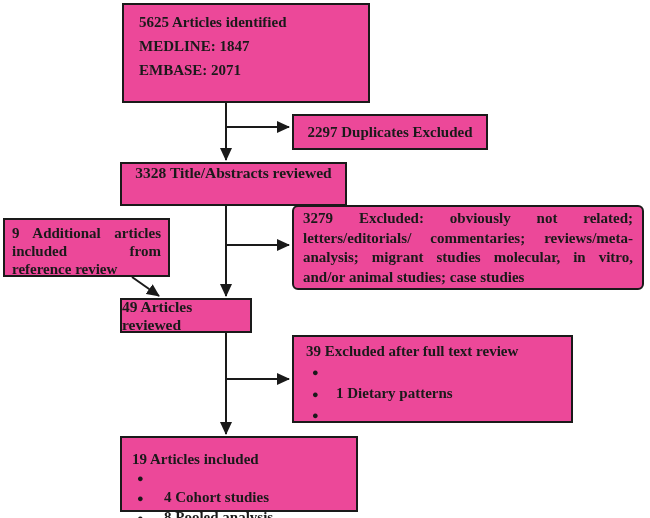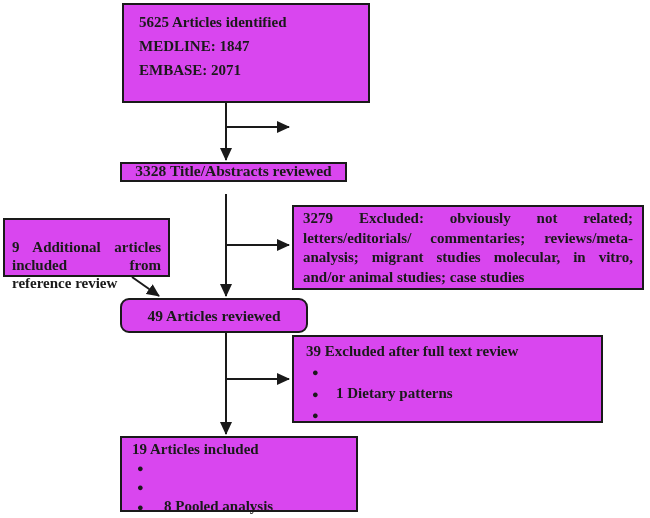--- a/index.html
+++ b/index.html
@@ -3,31 +3,31 @@
 <meta charset="utf-8">
 <style>
   html,body { margin:0; padding:0; background:#ffffff; }
   .stage {
     position:relative; width:650px; height:518px; background:#ffffff;
     font-family:"Liberation Serif", serif; font-weight:bold; color:#1a1a1a;
     overflow:hidden;
   }
   .connectors { position:absolute; left:0; top:0; }
   .box {
-    position:absolute; box-sizing:border-box; background:#d946ef;
+    position:absolute; box-sizing:border-box; background:#ec4899;
     border:2px solid #1a1a1a;
   }
   .b1 { left:122px; top:3px;   width:248px; height:100px; padding:5px 0 0 15px; font-size:15px; line-height:24px; }
   .b2 { left:292px; top:114px; width:196px; height:36px;  font-size:15px; display:flex; align-items:center; justify-content:center; }
-  .b3 { left:120px; top:162px; width:227px; height:20px;  font-size:15.5px; display:flex; align-items:flex-end; justify-content:center; }
-  .b4 { left:3px;   top:218px; width:167px; height:59px;  padding:18px 7px; font-size:15px; line-height:18px; text-align:justify; }
-  .b5 { left:292px; top:205px; width:352px; height:85px;  padding:2px 9px; font-size:15px; line-height:19.5px; text-align:justify; }
-  .b6 { left:120px; top:298px; width:188px; height:35px;  font-size:15.5px; display:flex; align-items:center; justify-content:center;border-radius:9px; }
-  .b7 { left:292px; top:335px; width:311px; height:88px;  padding:4px 10px 0 12px; font-size:15px; line-height:21px; }
-  .b8 { left:120px; top:436px; width:238px; height:76px;  padding:2px 8px 0 10px; font-size:15px; line-height:19px; }
+  .b3 { left:120px; top:162px; width:227px; height:44px;  font-size:15.5px; display:flex; align-items:flex-start; justify-content:center; }
+  .b4 { left:3px;   top:218px; width:167px; height:59px;  padding:4px 7px; font-size:15px; line-height:18px; text-align:justify; }
+  .b5 { left:292px; top:205px; width:352px; height:85px;  padding:2px 9px; font-size:15px; line-height:19.5px; text-align:justify;border-radius:6px; }
+  .b6 { left:120px; top:298px; width:132px; height:35px;  font-size:15.5px; display:flex; align-items:center; justify-content:center; }
+  .b7 { left:292px; top:335px; width:281px; height:88px;  padding:4px 10px 0 12px; font-size:15px; line-height:21px; }
+  .b8 { left:120px; top:436px; width:238px; height:76px;  padding:12px 8px 0 10px; font-size:15px; line-height:19px; }
   .row { display:flex; align-items:baseline; }
   .b7 .row { padding-left:6px; }
   .b8 .row { padding-left:5px; }
   .glyph { font-size:11px; flex:0 0 auto; }
   .b7 .glyph { width:24px; }
   .b8 .glyph { width:27px; }
 </style>
 </head>
 <body>
 
@@ -47,20 +47,23 @@
     <line x1="226" y1="333" x2="226" y2="434" stroke="#1a1a1a" stroke-width="2" marker-end="url(#ah)"></line>
     <line x1="226" y1="379" x2="289" y2="379" stroke="#1a1a1a" stroke-width="2" marker-end="url(#ah)"></line>
   </svg>
 
   <div class="box b1">
     <div>5625 Articles identified</div>
     <div>MEDLINE: 1847</div>
     <div>EMBASE: 2071</div>
   </div>
 
+  <div class="box b2">
+    <span>2297 Duplicates Excluded</span>
+  </div>
 
   <div class="box b3">
     <span>3328 Title/Abstracts reviewed</span>
   </div>
 
   <div class="box b4">
     <span>9 Additional articles included from reference review</span>
   </div>
 
   <div class="box b5">
@@ -85,20 +88,21 @@
     </div>
   </div>
 
   <div class="box b8">
     <div>19 Articles included</div>
     <div class="row">
       <span class="glyph">●</span>
     </div>
     <div class="row">
       <span class="glyph">●</span>
+      <span>4 Cohort studies</span>
     </div>
     <div class="row">
       <span class="glyph">●</span>
       <span>8 Pooled analysis</span>
     </div>
   </div>
 
 </div>
 
 </body></html>

